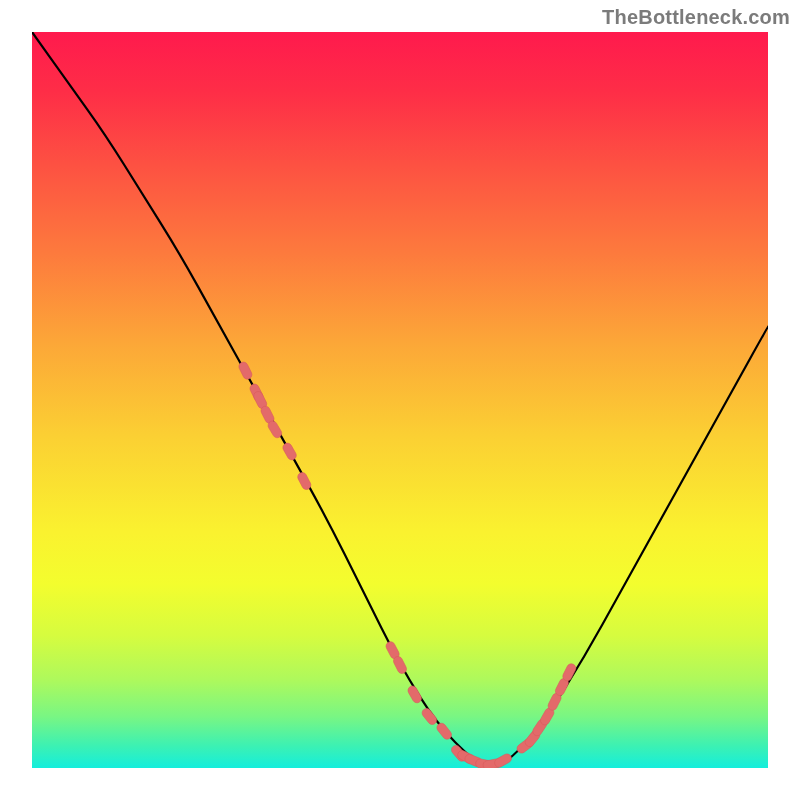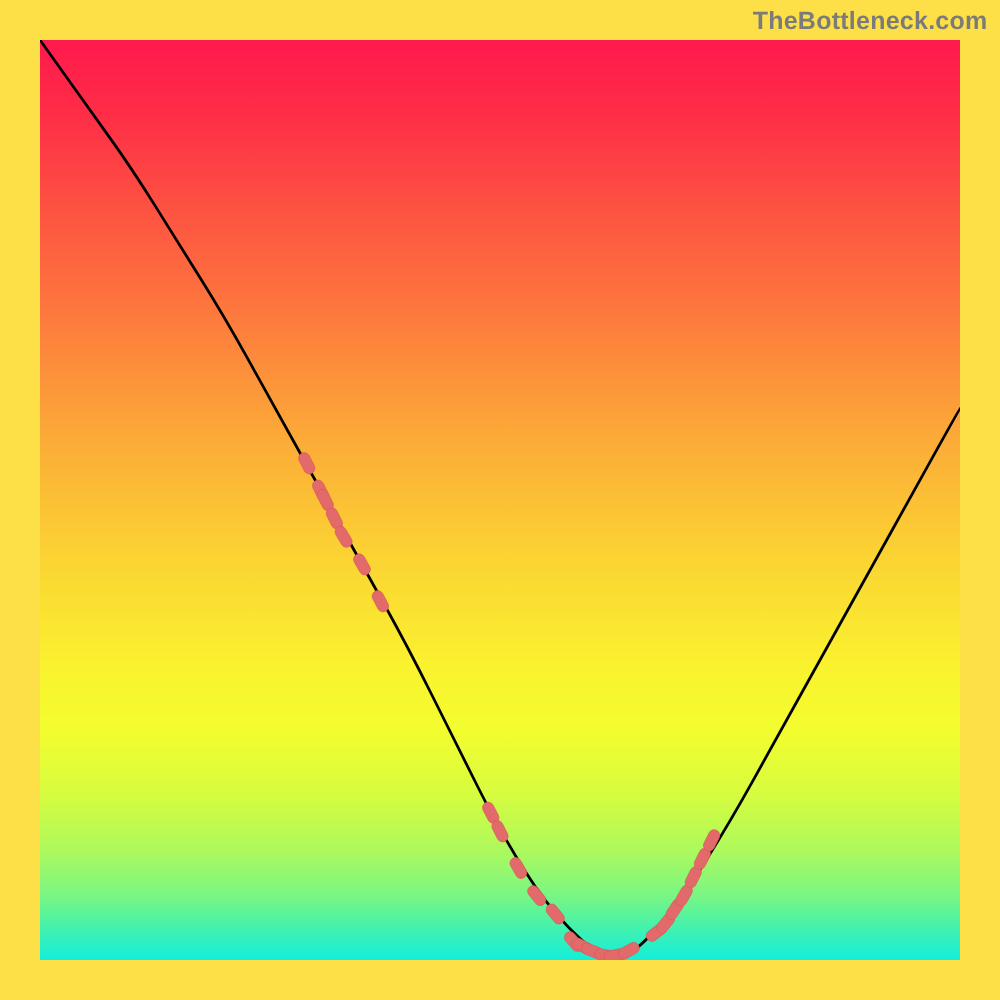--- a/index.html
+++ b/index.html
@@ -10,21 +10,21 @@
     background: #000;
     overflow: hidden;
     font-family: Arial, Helvetica, sans-serif;
   }
   .frame {
     position: absolute;
     left: 0;
     top: 0;
     width: 800px;
     height: 800px;
-    background: #fde047;
+    background: #ffffff;
   }
   .plot {
     position: absolute;
     left: 32px;
     top: 32px;
     width: 736px;
     height: 736px;
     
     background: linear-gradient(
       to bottom,

